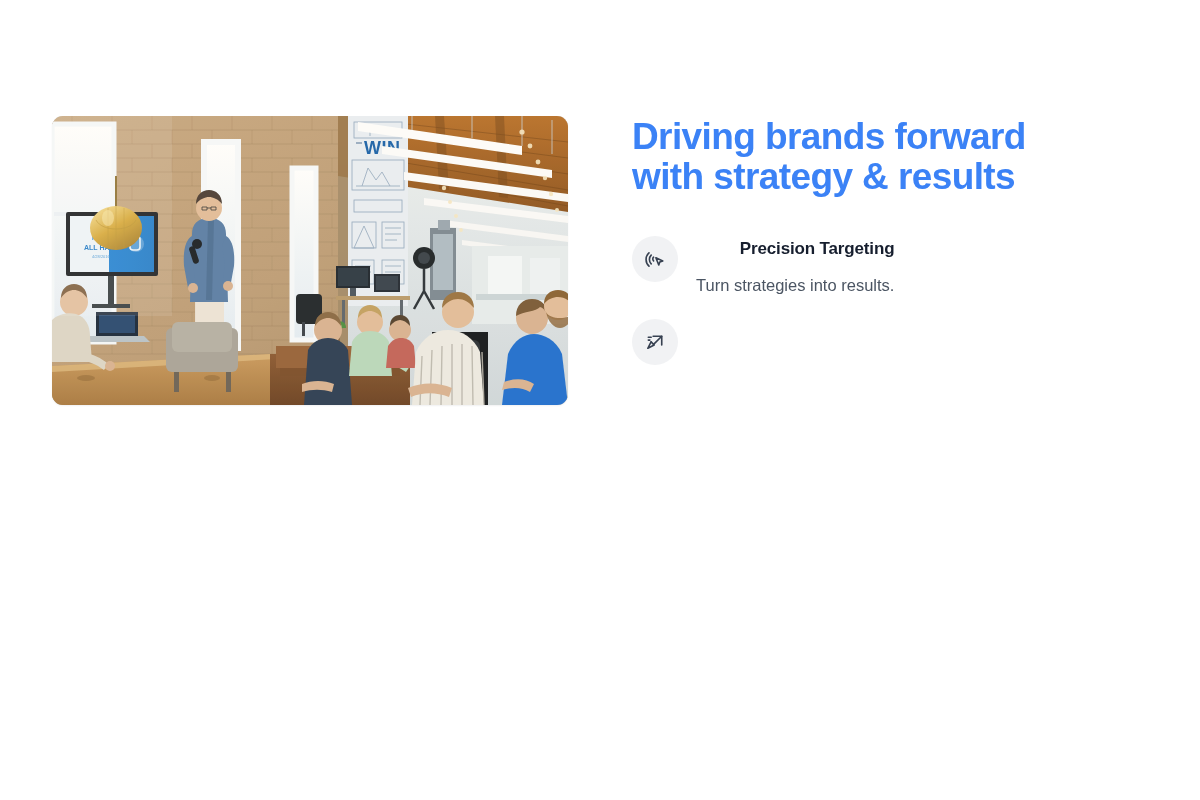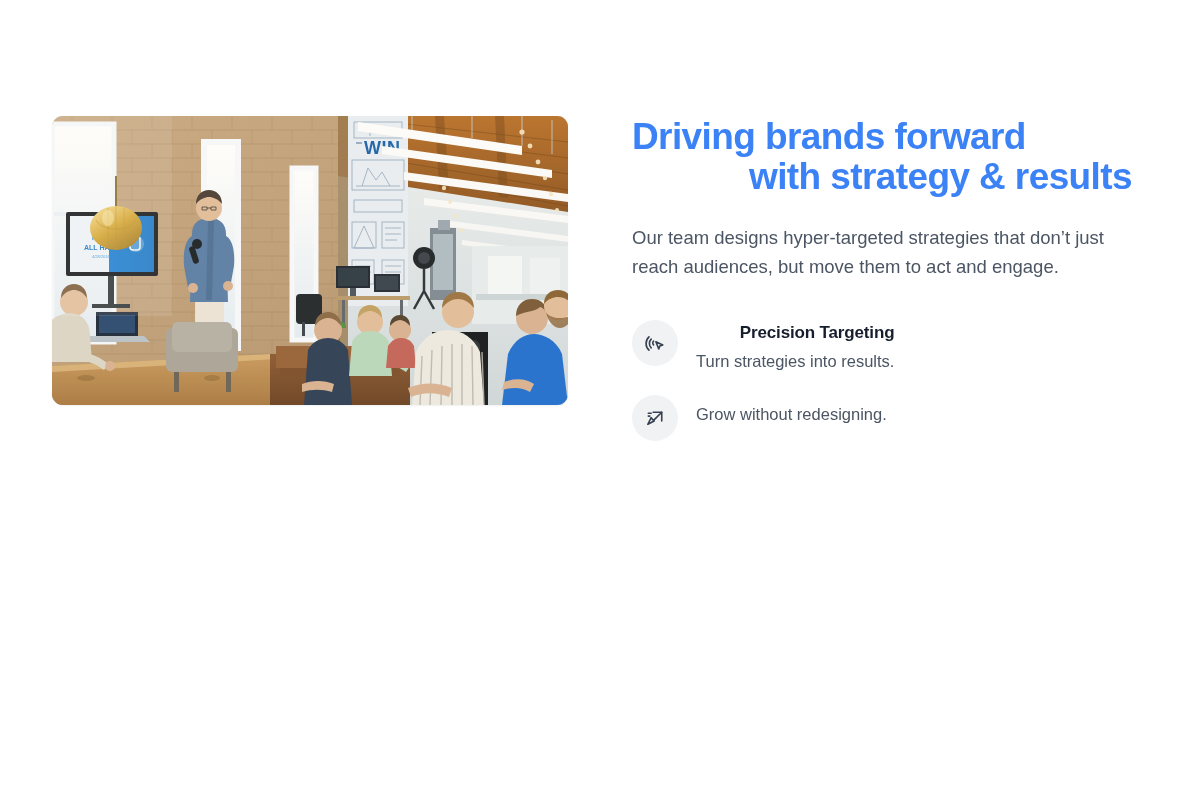--- a/index.html
+++ b/index.html
@@ -57,21 +57,21 @@
   }
 
   .headline {
     font-size: 37px;
     line-height: 40px;
     font-weight: 700;
     letter-spacing: -0.6px;
     color: #3b82f6;
     max-width: 500px;
   }
-  .headline .l2 { display: block; text-align: right; }
+  .headline .l2 { display: block; }
 
   .subcopy {
     margin-top: 26px;
     font-size: 18.5px;
     line-height: 29px;
     color: #4b5563;
     max-width: 520px;
     font-weight: 400;
   }
 
@@ -107,21 +107,21 @@
   .feature-title {
     font-size: 17px;
     line-height: 22px;
     font-weight: 700;
     color: #161e2e;
     letter-spacing: -0.15px;
     text-align: right;
   }
 
   .feature-desc {
-    margin-top: 7px;
+    margin-top: 15px;
     font-size: 16.5px;
     line-height: 21px;
     color: #4b5563;
   }
 </style>
 </head>
 <body>
 
 <div class="page">
 
@@ -406,21 +406,20 @@
       </div>
     </div>
 
     <div class="copy-col">
 
       <h1 class="headline">
         <span>Driving brands forward</span>
         <span class="l2">with strategy &amp; results</span>
       </h1>
 
-      <p class="subcopy">Our team designs hyper-targeted strategies that don’t just reach audiences, but move them to act and engage.</p>
 
       <div class="features">
 
         <div class="feature">
           <span class="feature-icon">
             <svg width="23" height="23" viewBox="0 0 24 24" fill="none" stroke="#374151" stroke-width="1.7" stroke-linecap="round" stroke-linejoin="round">
               <path d="M7.5 16.5a6.4 6.4 0 0 1 0-9"></path>
               <path d="M5.2 19a9.6 9.6 0 0 1 0-14"></path>
               <path d="M10 13.4a2.6 2.6 0 0 1 0-3.8"></path>
               <path d="M12.4 10.2l7.2 3.3-3.1 1.1-1.1 3.1z"></path>
@@ -437,20 +436,19 @@
             <svg width="23" height="23" viewBox="0 0 24 24" fill="none" stroke="#374151" stroke-width="1.7" stroke-linecap="round" stroke-linejoin="round">
               <path d="M9.5 5.5h9v9"></path>
               <path d="M18.5 5.5L10 14"></path>
               <path d="M10 14l-2.6-2.6"></path>
               <path d="M7.4 11.4L4 18l6.6-3.4"></path>
               <path d="M4.5 6.5h3"></path>
               <path d="M4.5 9.5h1.6"></path>
             </svg>
           </span>
           <div class="feature-body">
-            <div class="feature-desc">Grow without redesigning.</div>
           </div>
         </div>
 
       </div>
     </div>
   </div>
 </div>
 
 </body></html>

